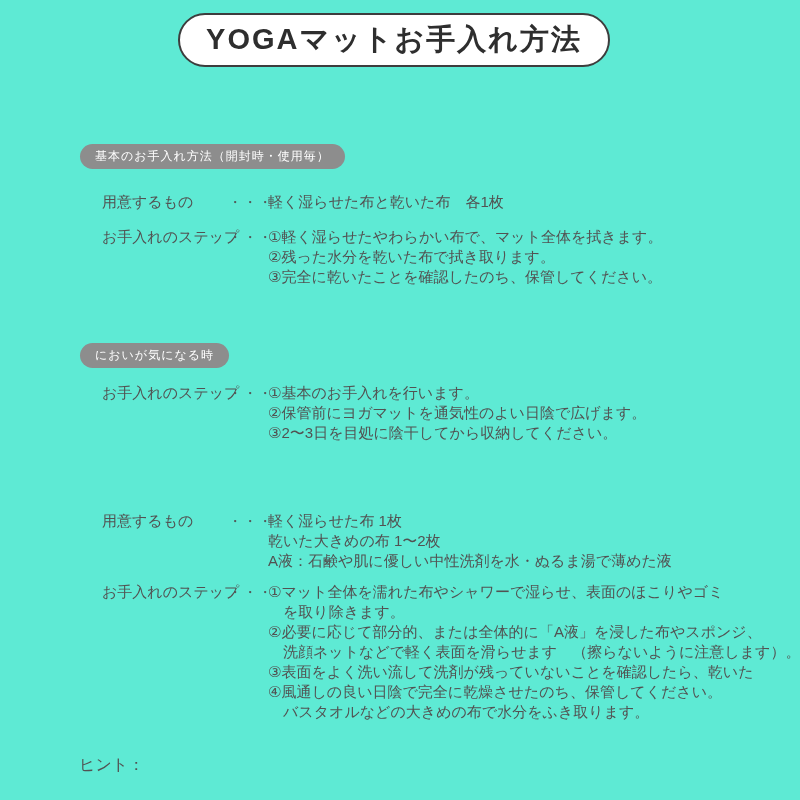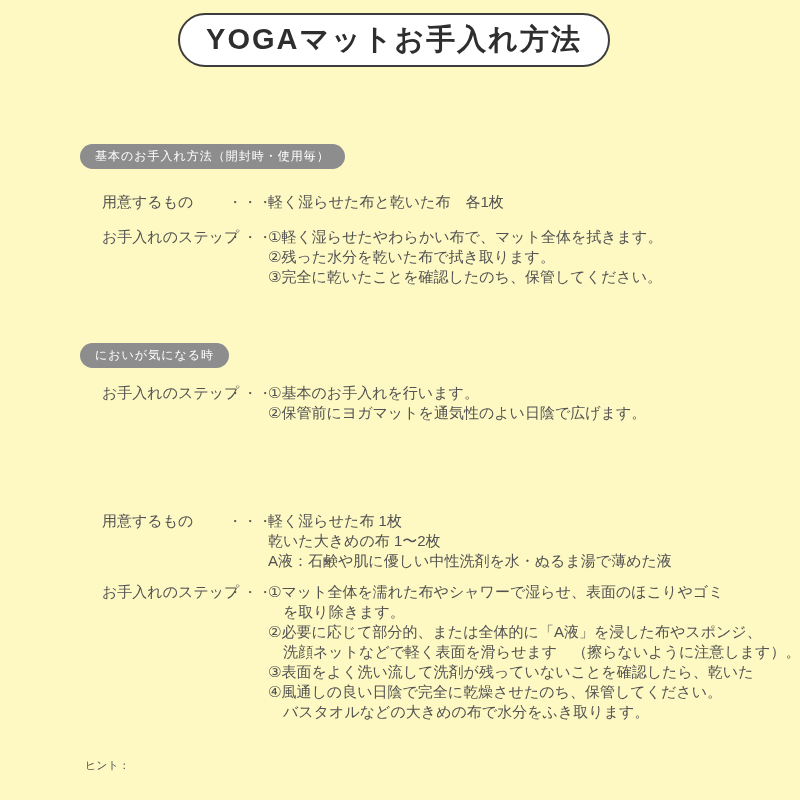--- a/index.html
+++ b/index.html
@@ -1,17 +1,17 @@
 <!DOCTYPE html>
 <html style="--badge-bg: #8d8d8d; --badge-text: #ffffff; --body-text: #525252; --title-border: #3d3d3d;"><head>
 <meta charset="utf-8">
 <style>
   html,body{margin:0;padding:0;background:#ffffff;}
   .sheet{
-    position:relative;width:800px;height:800px;background:#fef9c3;
+    position:relative;width:800px;height:800px;background:#5eead4;
     font-family:"Liberation Sans","DejaVu Sans",sans-serif;
     color:var(--body-text,#525252);overflow:hidden;
   }
   .title-pill{
     position:absolute;top:13px;left:178px;width:428px;height:50px;
     border:2px solid var(--title-border,#3d3d3d);border-radius:27px;
     display:flex;align-items:center;justify-content:center;
     font-size:29px;font-weight:600;color:#2e2e2e;letter-spacing:2px;
     background:#fff;
   }
@@ -29,22 +29,22 @@
   .dots{width:40px;flex:none;letter-spacing:1px;font-size:14px;}
   .content{flex:1;min-width:0;}
   .line{white-space:nowrap;}
   .cont{padding-left:15px;}
   .sec1 .row-materials{margin-top:22px;}
   .sec1 .row-steps{margin-top:15px;}
   .sec2 .row-steps{margin-top:14px;}
   .sec3 .row-materials{margin-top:19px;}
   .sec3 .row-steps{margin-top:11px;}
   .hint{
-    position:absolute;left:85px;top:755px;display:flex;
-    font-size:11px;line-height:20px;flex-direction:column;
+    position:absolute;left:79px;top:755px;display:flex;
+    font-size:16px;line-height:20px;flex-direction:column;
   }
   .hint-label{flex:none;margin-right:7px;white-space:nowrap;}
 </style>
 </head>
 <body>
 
 <div class="sheet">
 
   <div class="title-pill">
     <span>YOGAマットお手入れ方法</span>
@@ -75,20 +75,21 @@
   <section class="sec sec2">
     <div class="badge-wrap">
       <span class="badge">においが気になる時</span>
     </div>
     <div class="row row-steps">
       <span class="lbl">お手入れのステップ</span>
       <span class="dots">・・・</span>
       <div class="content">
         <div class="line">①基本のお手入れを行います。</div>
         <div class="line">②保管前にヨガマットを通気性のよい日陰で広げます。</div>
+        <div class="line">③2〜3日を目処に陰干してから収納してください。</div>
       </div>
     </div>
   </section>
 
   <section class="sec sec3">
     <div class="row row-materials">
       <span class="lbl">用意するもの</span>
       <span class="dots">・・・</span>
       <div class="content">
         <div class="line">軽く湿らせた布 1枚</div>

